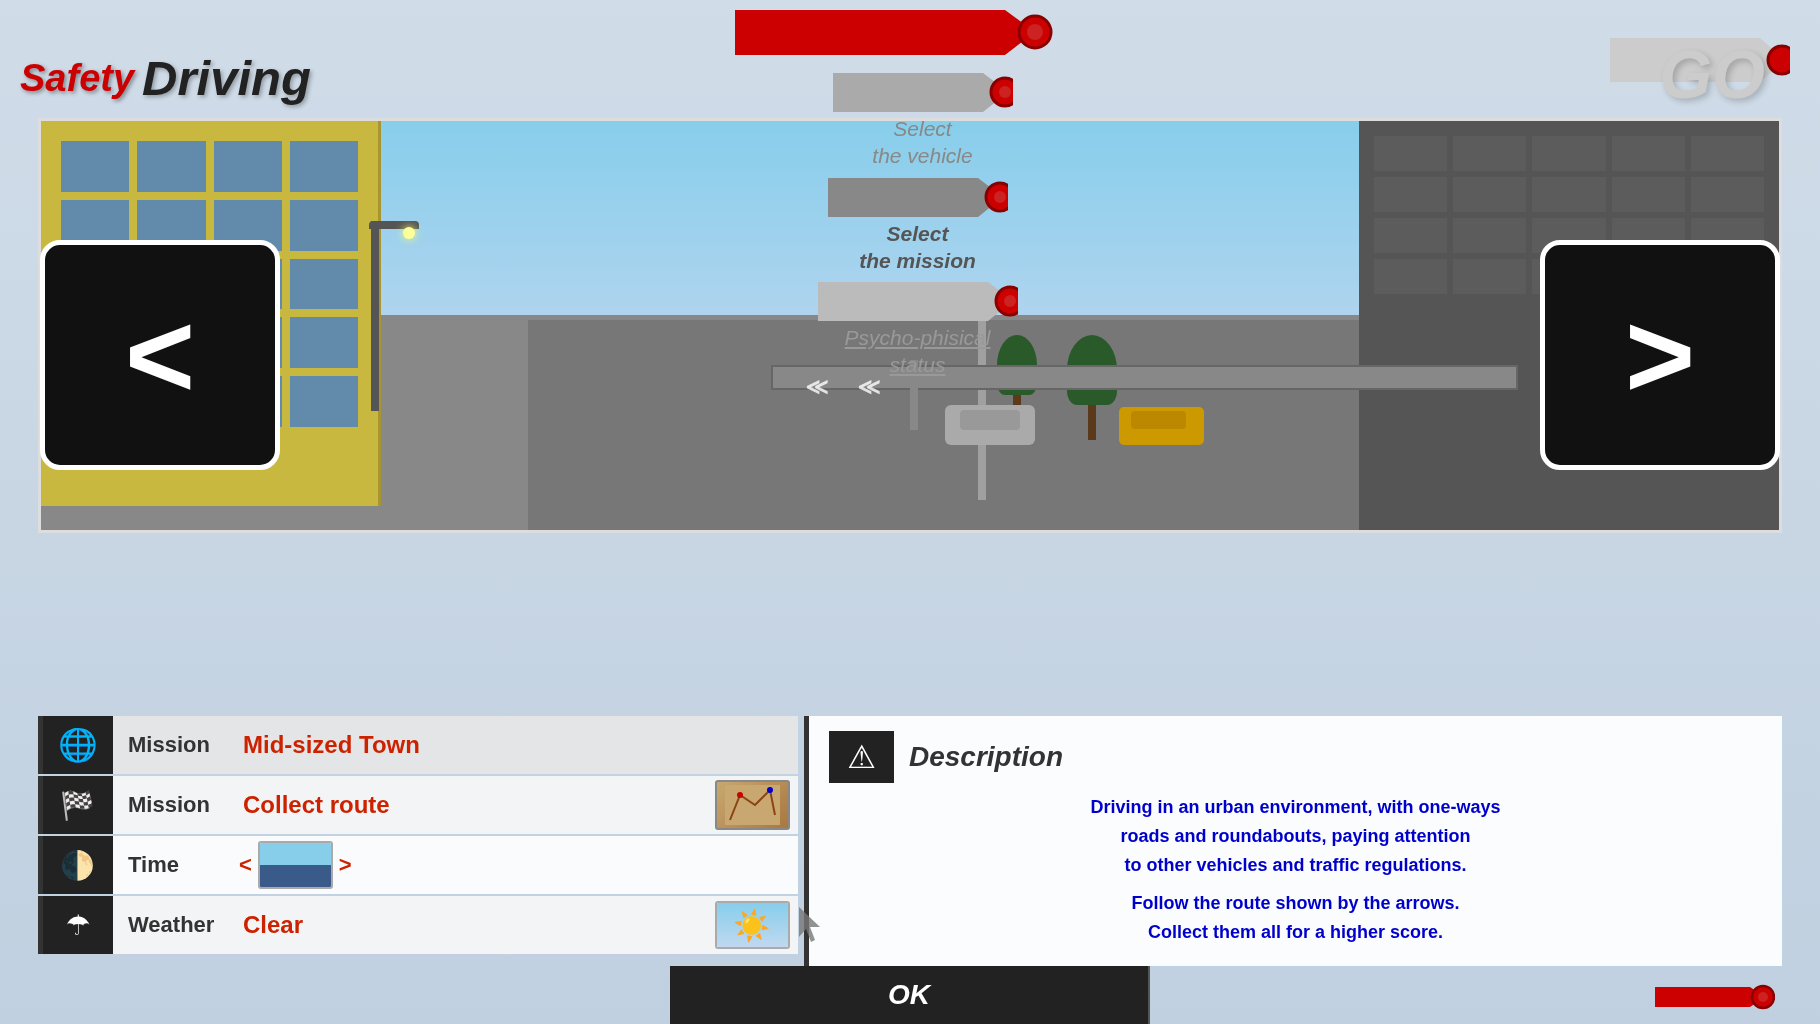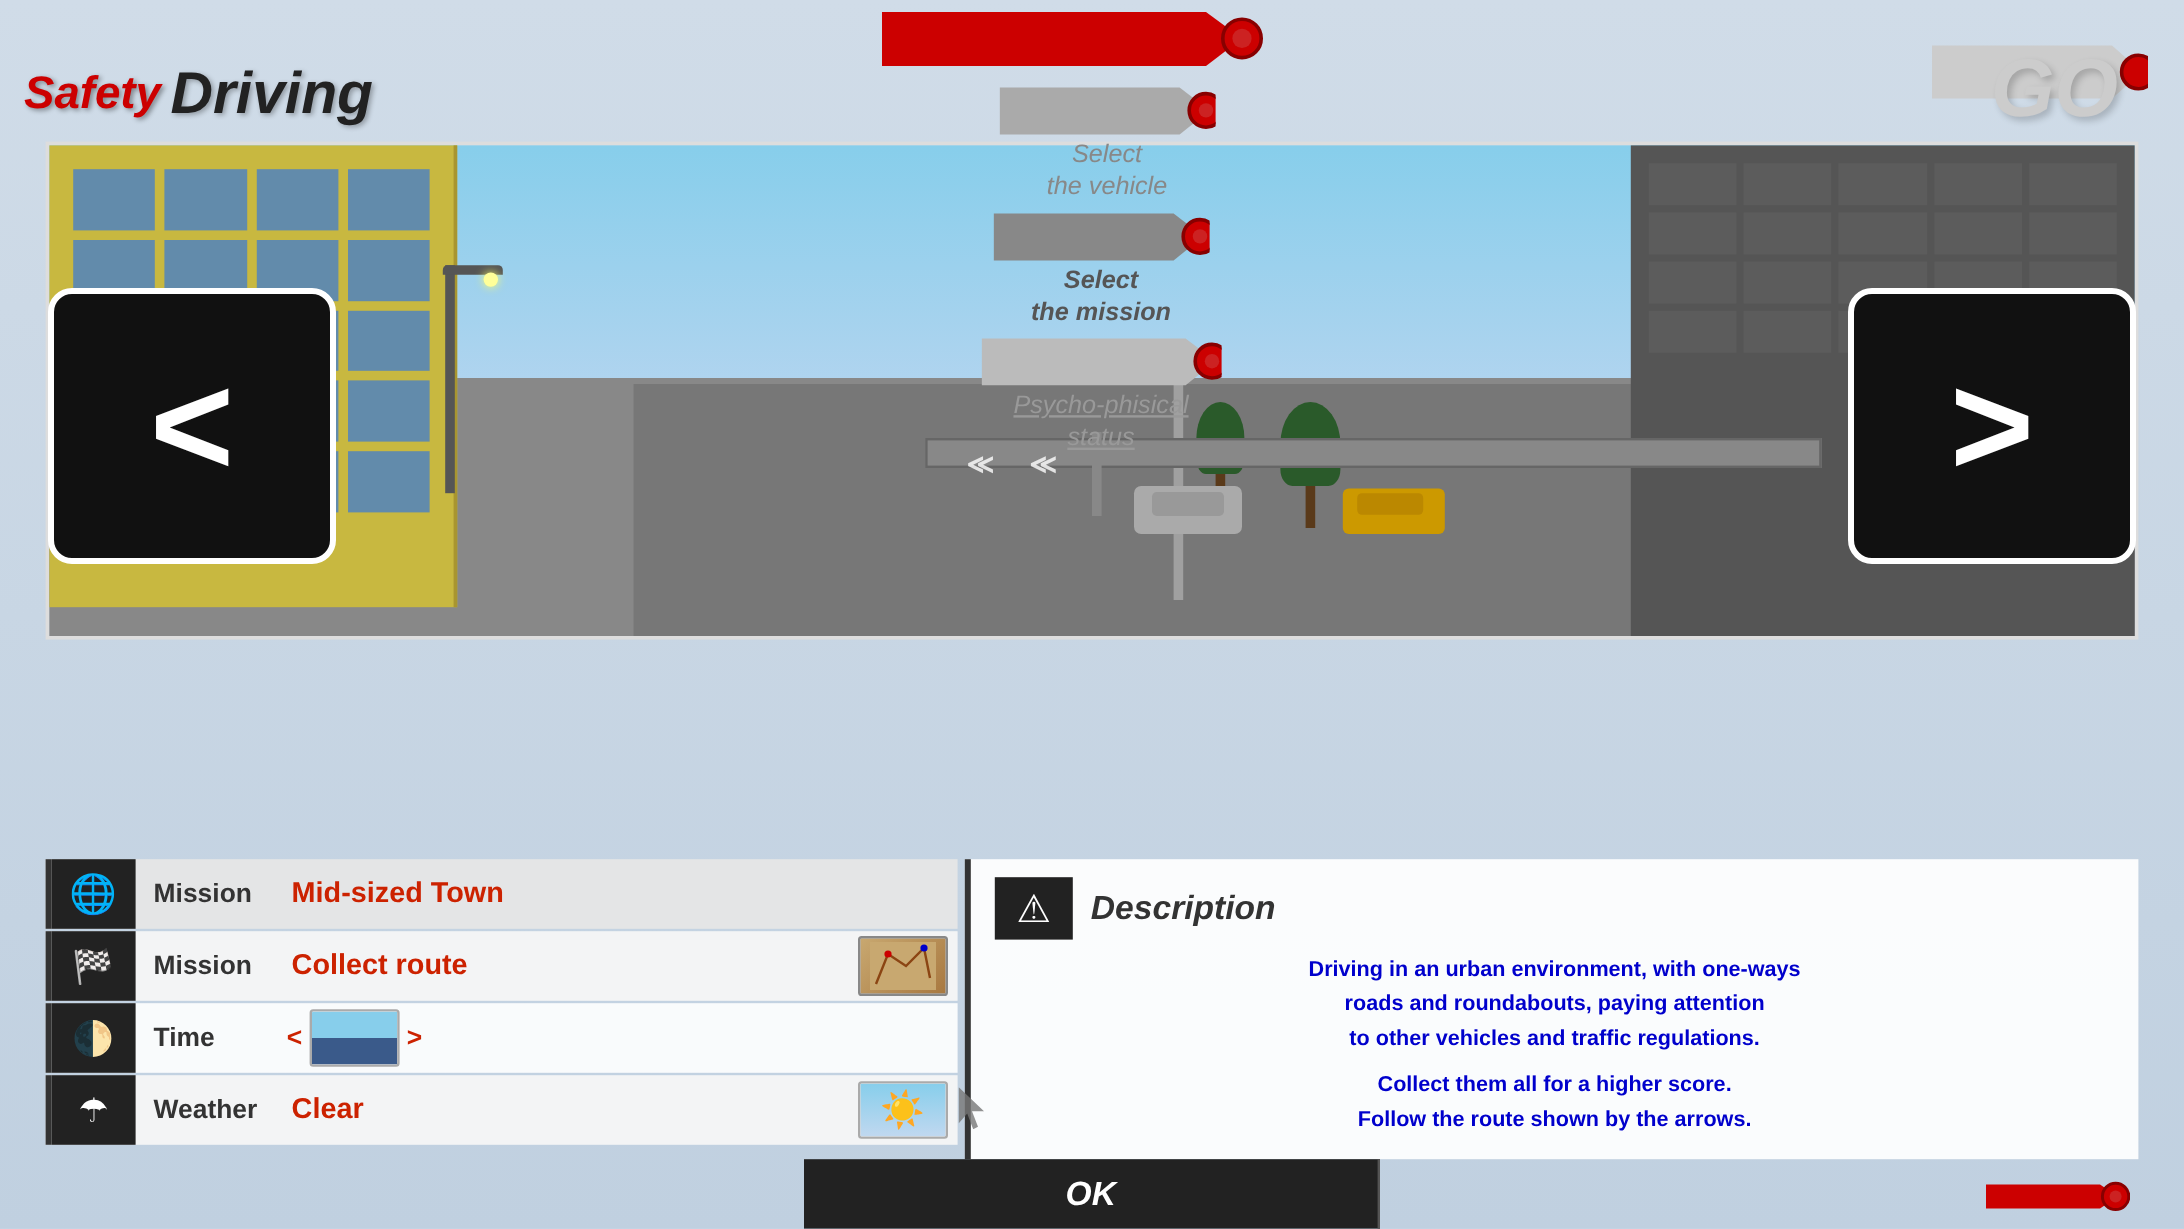--- a/index.html
+++ b/index.html
@@ -359,22 +359,22 @@
       <div style="width:65px;height:52px;background:#222;display:flex;align-items:center;justify-content:center;margin-right:15px;">
         <span style="font-size:32px;color:white;">⚠</span>
       </div>
       <span style="font-size:28px;font-style:italic;font-weight:bold;color:#333;">Description</span>
     </div>
 
     <div style="text-align:center;">
       <p style="font-size:18px;font-weight:bold;color:#0000cc;line-height:1.6;">Driving in an urban environment, with one-ways</p>
       <p style="font-size:18px;font-weight:bold;color:#0000cc;line-height:1.6;">roads and roundabouts, paying attention</p>
       <p style="font-size:18px;font-weight:bold;color:#0000cc;line-height:1.6;margin-bottom:10px;text-align:center;">to other vehicles and traffic regulations.</p>
+      <p style="font-size:18px;font-weight:bold;color:#0000cc;line-height:1.6;">Follow the route shown by the arrows.</p>
       <p style="font-size:18px;font-weight:bold;color:#0000cc;line-height:1.6;">Collect them all for a higher score.</p>
-      <p style="font-size:18px;font-weight:bold;color:#0000cc;line-height:1.6;">Follow the route shown by the arrows.</p>
     </div>
 
     <div style="position:absolute;bottom:20px;left:-15px;">
       <svg width="30" height="35" viewBox="0 0 30 35">
         <polygon points="5,0 5,30 12,22 17,35 21,33 16,20 26,20" fill="#777" opacity="0.8"></polygon>
       </svg>
     </div>
   </div>
 </div>
 

